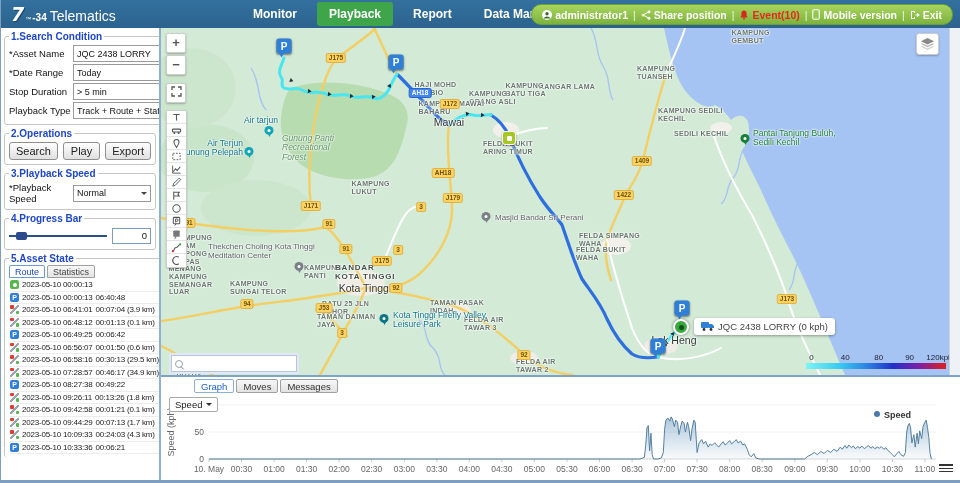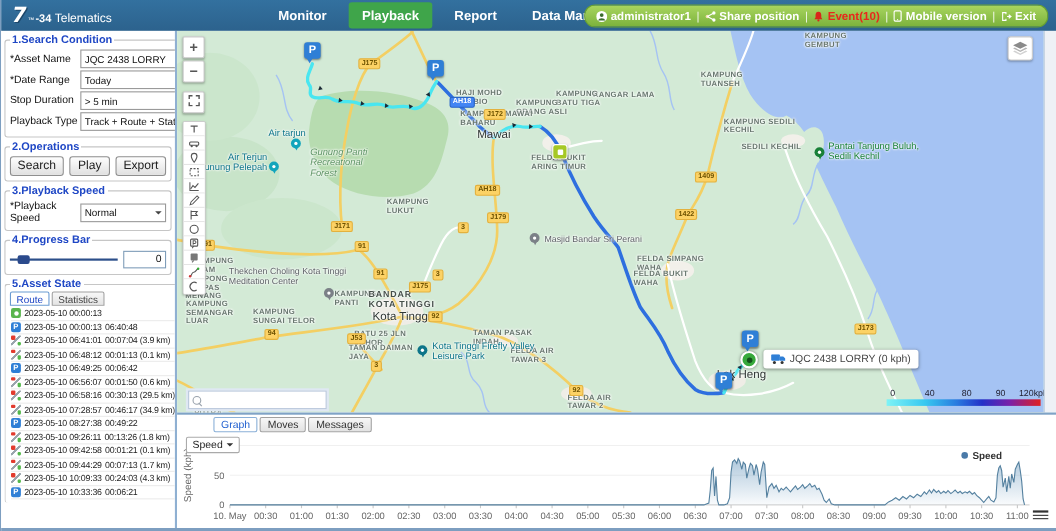--- a/index.html
+++ b/index.html
@@ -3,21 +3,21 @@
 <meta charset="utf-8">
 <style>
   html,body{margin:0;padding:0;background:#fff;}
   .app{position:relative;width:960px;height:483px;overflow:hidden;font-family:"Liberation Sans",sans-serif;background:#fff;border-left:1px solid #7d9ec0;box-sizing:border-box;}
   
   .nav{position:absolute;left:0;top:0;width:960px;height:28px;background:linear-gradient(#33719f,#2c628d);display:flex;align-items:center;z-index:20;}
   .logo{display:flex;align-items:baseline;color:#fff;margin-left:10px;width:130px;}
   .logo .mark{font:italic bold 19px "DejaVu Sans",sans-serif;text-shadow:1px 1px 0 #1d4668;}
   .logo .tm{font-size:6px;margin-left:1px;}
   .logo .sub{font:bold 10px "Liberation Sans",sans-serif;margin-left:1px;}
-  .logo .brand{font-size:11px;margin-left:3px;}
+  .logo .brand{font-size:14px;margin-left:3px;}
   .navmenu{display:flex;align-items:center;gap:8px;margin-left:100px;}
   .nav-item{background:none;border:none;color:#fff;font:bold 12px "Liberation Sans",sans-serif;padding:5px 12px;border-radius:3px;cursor:pointer;}
   .nav-item[data-active="true"]{background:#3fa54a;}
   .userpill{position:absolute;right:8px;top:4px;height:19px;border-radius:10px;background:linear-gradient(#a8d55f,#7cb23c);border:1px solid #69a132;display:flex;align-items:center;gap:5px;padding:0 10px;color:#fff;font:bold 10.5px "Liberation Sans",sans-serif;}
   .userpill .sep{color:rgba(255,255,255,.85);font-weight:normal;}
   .userpill .uitem{display:flex;align-items:center;gap:3px;cursor:pointer;}
   .userpill .uitem.event{color:#e8281c;}
   .userpill svg{display:block;}
   
   .sidebar{position:absolute;left:0;top:28px;width:160px;height:452px;background:#fff;border-right:2px solid #8fb0d2;box-sizing:border-box;padding:3px 2px 0 2px;overflow:hidden;}

